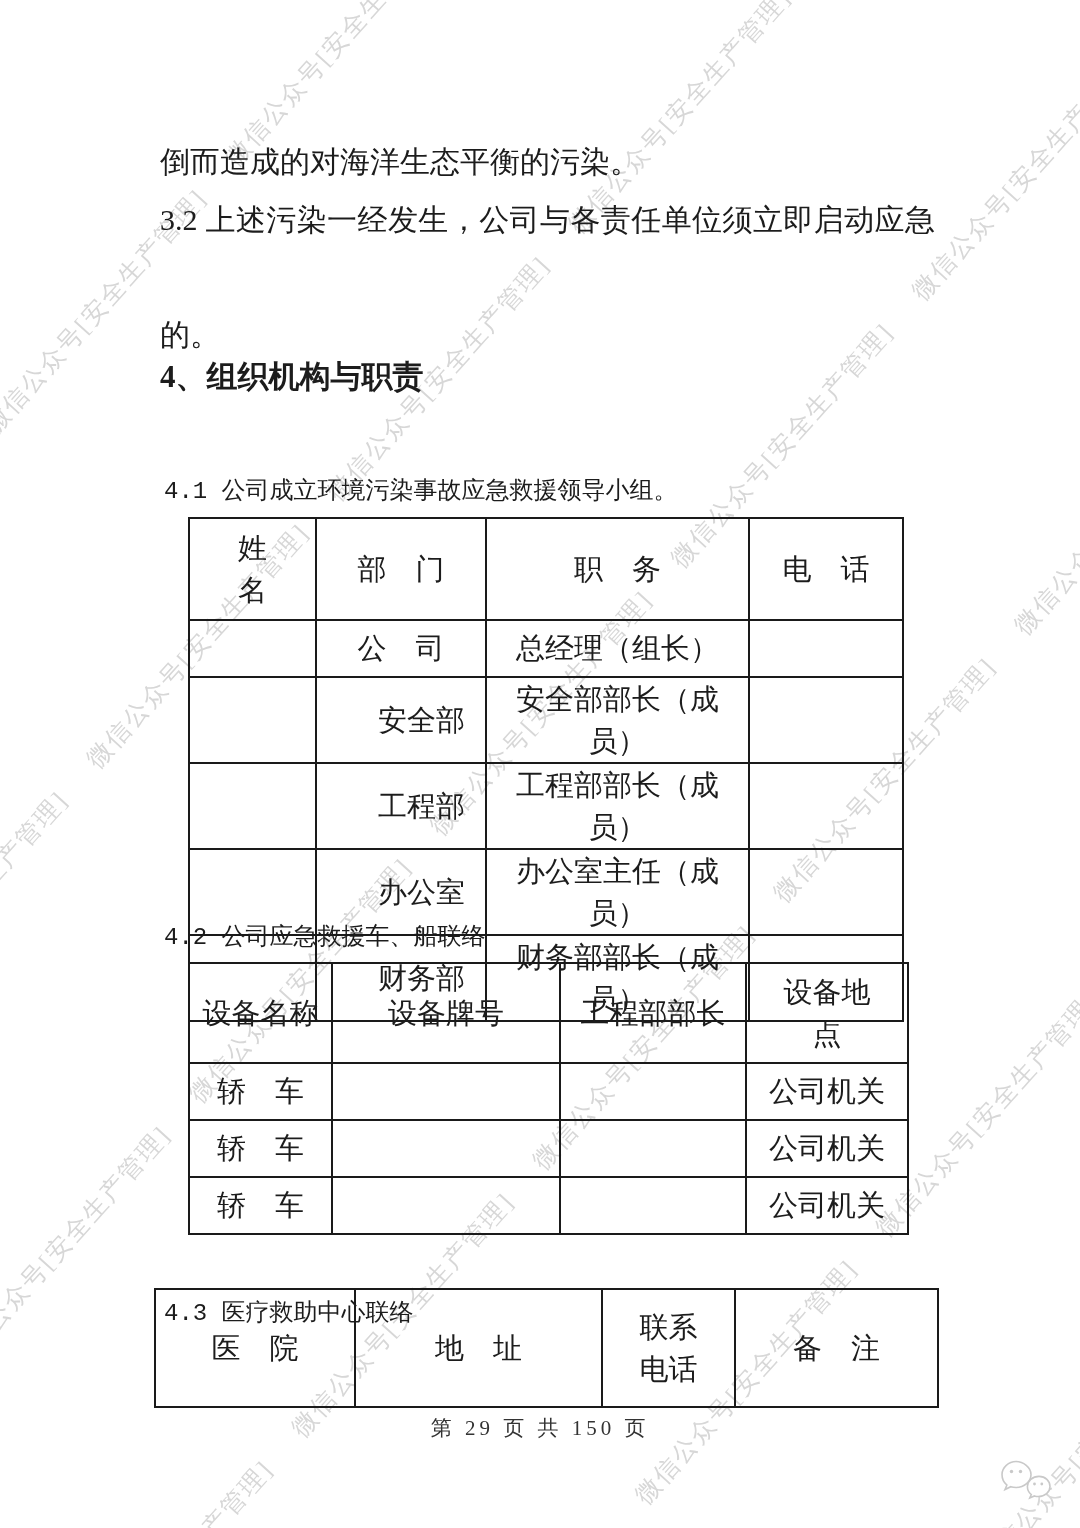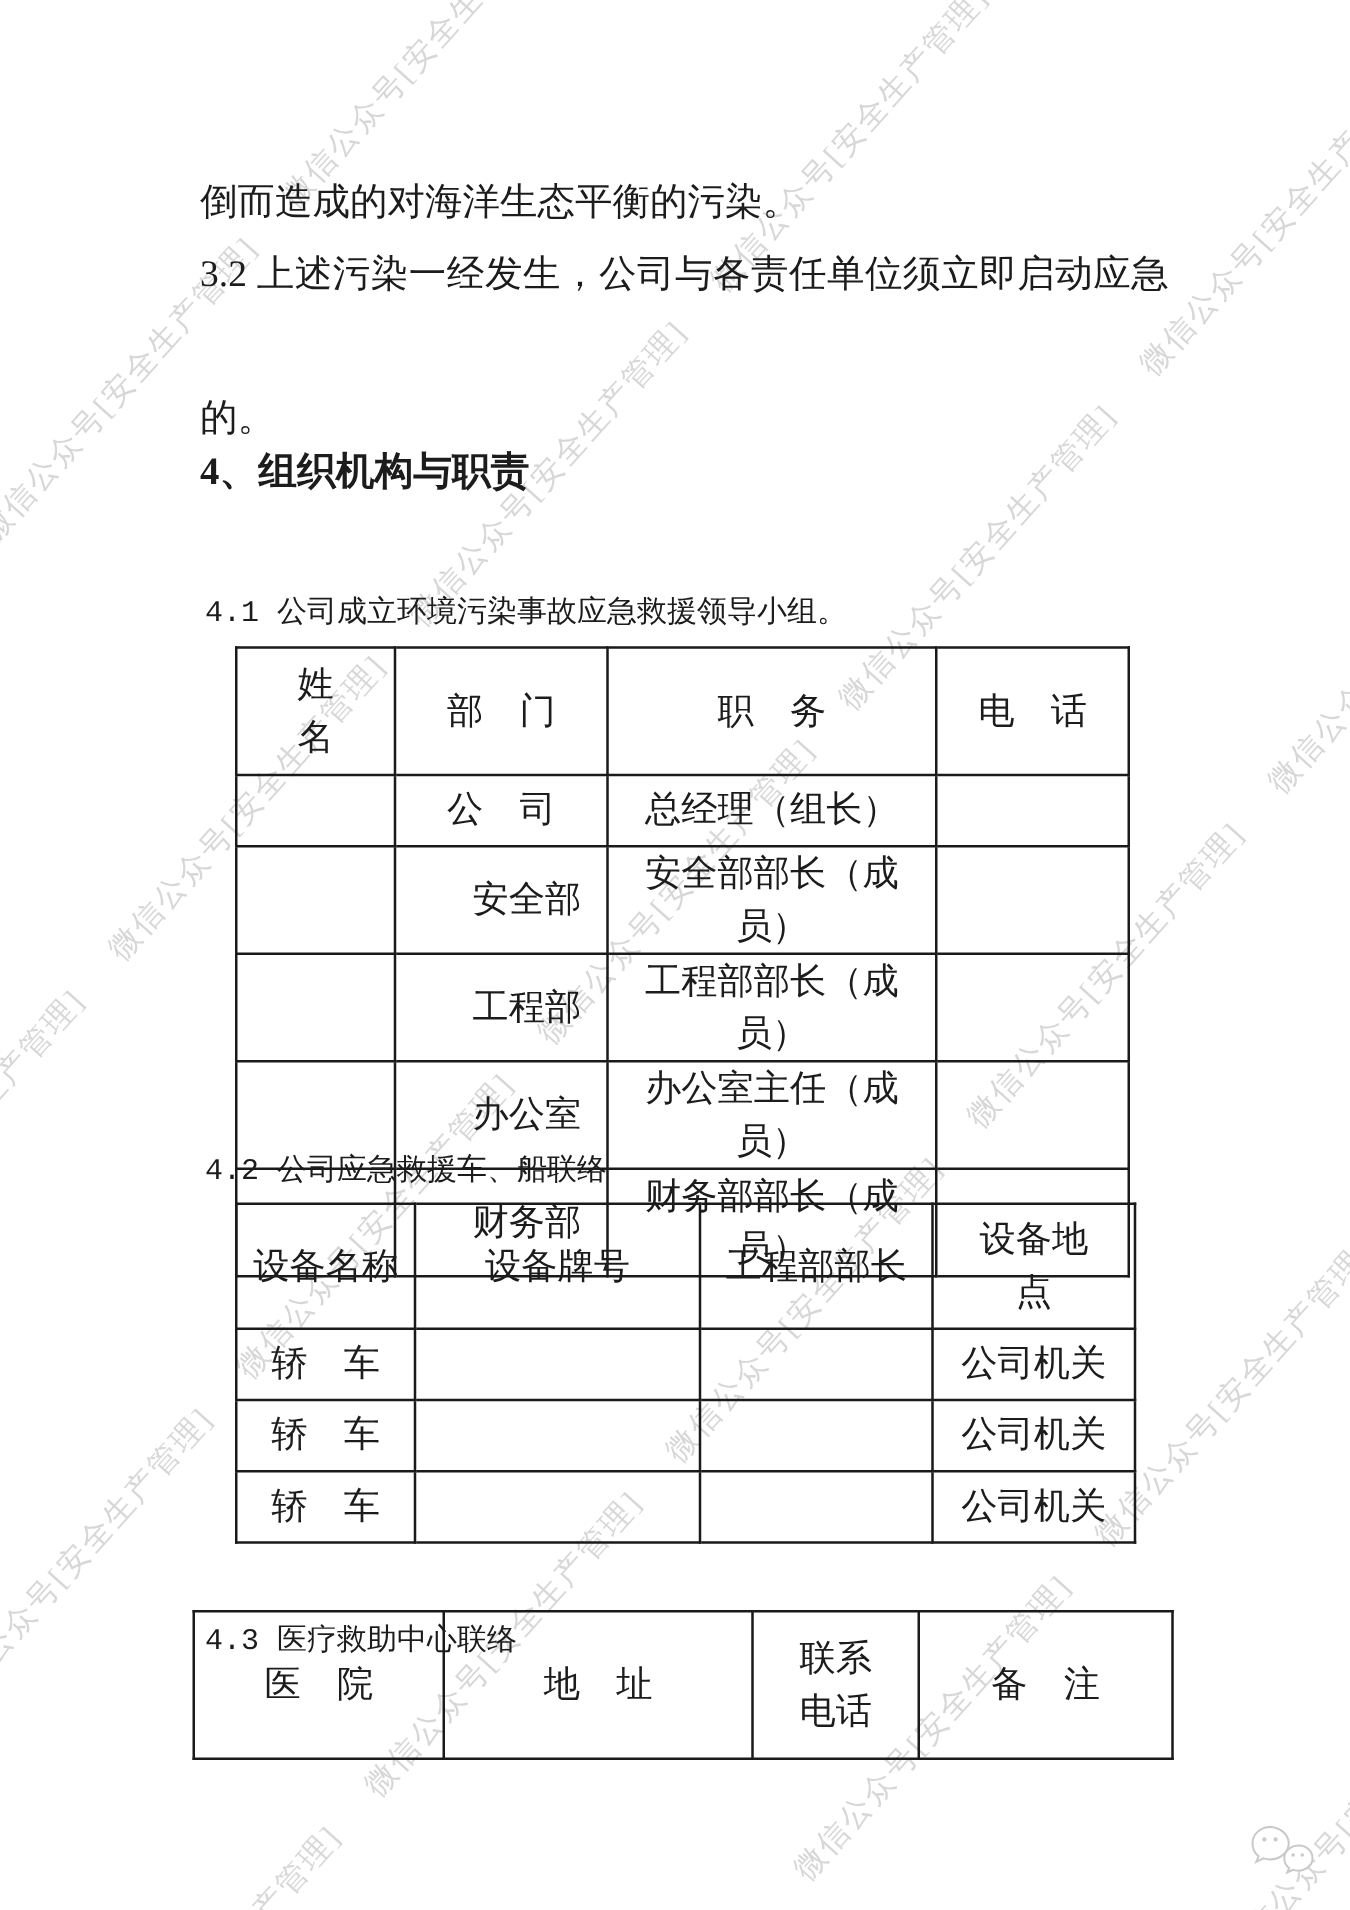--- a/index.html
+++ b/index.html
@@ -206,20 +206,21 @@
         <tr style="height:118px;">
       <td>医　院</td>
       <td>地　址</td>
       <td>联系
 电话</td>
       <td>备　注</td>
     </tr>
   </tbody>
     </table>
 
+  <div class="footer">第 29 页 共 150 页</div>
 
   <div class="brand">
     <span>
       <svg width="52" height="42" viewBox="0 0 52 42">
         <g fill="#ffffff" stroke="#c9c9c9" stroke-width="1.6">
           <path d="M31 15.5c0 7.2-6.7 13-15 13-1.8 0-3.6-.27-5.2-.77L5 30.5l1.9-4.4C4 23.7 2 19.8 2 15.5 2 8.3 8.7 2.5 16 2.5s15 5.8 15 13z"></path>
           <path d="M50 27.5c0 5.6-5.2 10-11.6 10-1.4 0-2.8-.2-4-.6L29.8 39l1.5-3.4c-2.3-1.8-3.9-4.9-3.9-8.1 0-5.6 5.2-10.1 11.6-10.1S50 21.9 50 27.5z"></path>
         </g>
         <g fill="#c9c9c9">
           <circle cx="11.5" cy="12.5" r="1.7"></circle>

